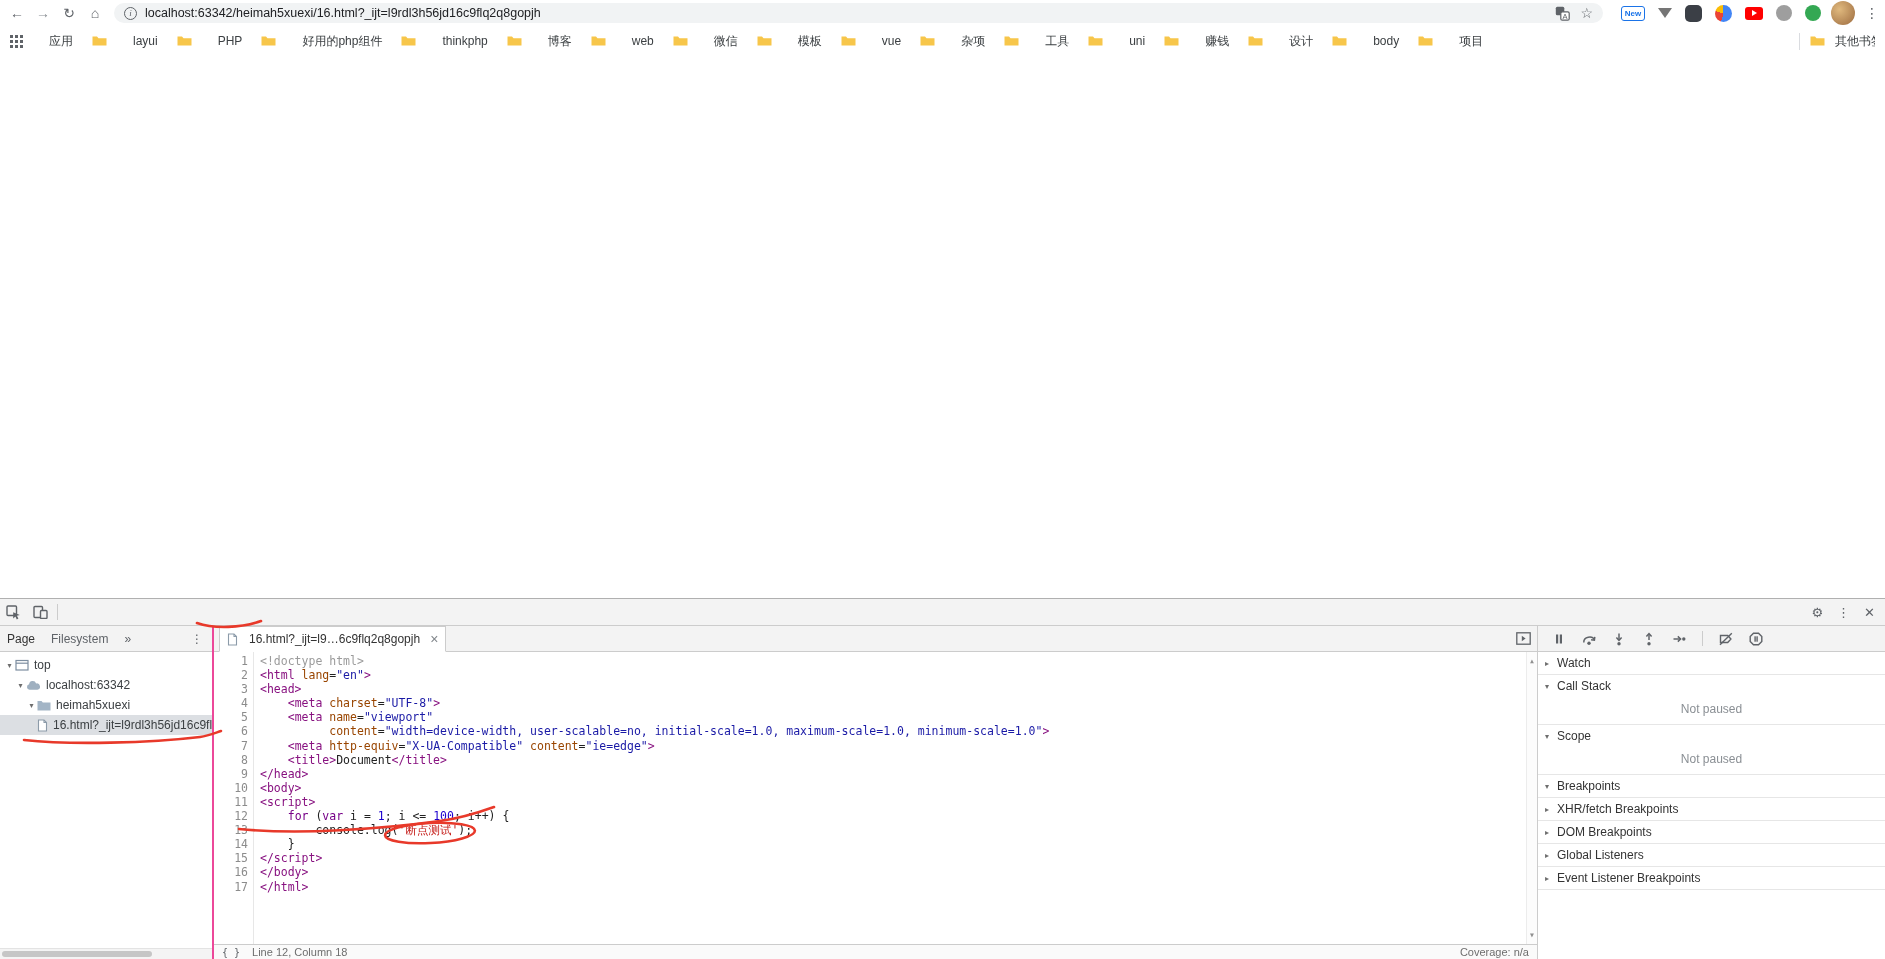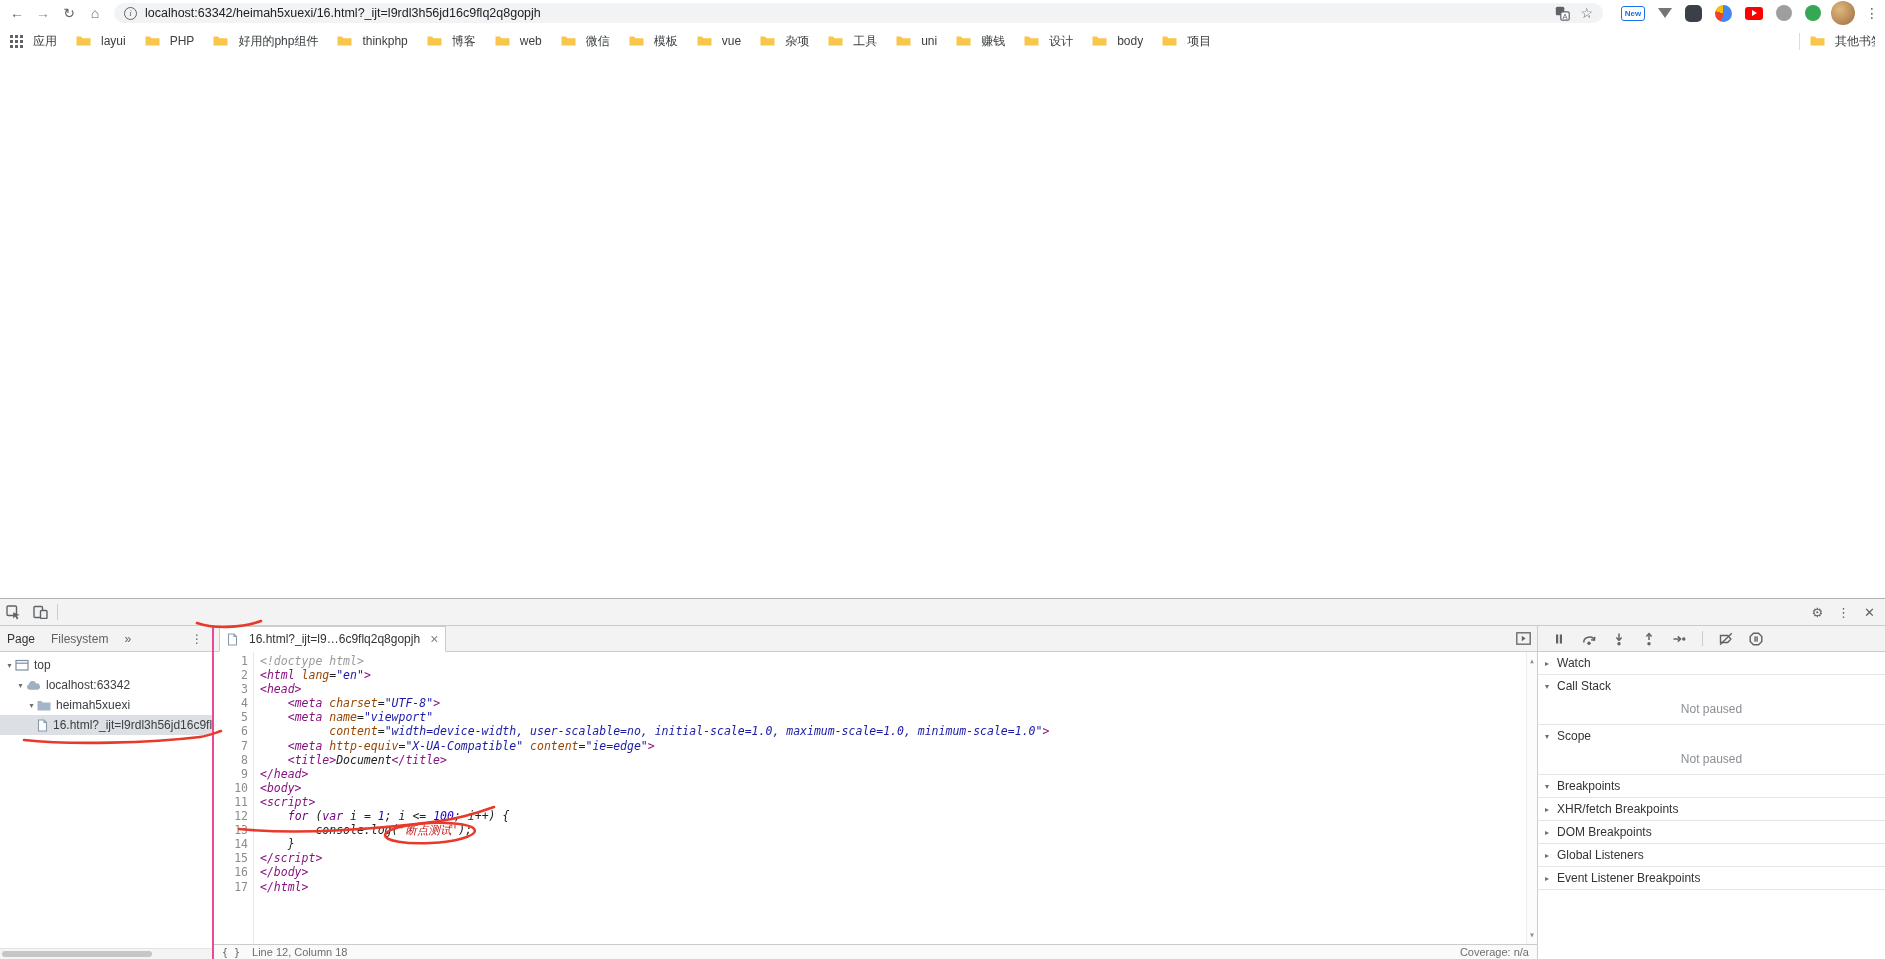--- a/index.html
+++ b/index.html
@@ -35,21 +35,21 @@
   .ext-youtube::after { content:""; position:absolute; left:7px; top:3.5px; border-left:5px solid #fff;
     border-top:3px solid transparent; border-bottom:3px solid transparent; }
   .ext-gray { width:16px; height:16px; border-radius:50%; background:#9e9e9e; }
   .ext-green { width:16px; height:16px; border-radius:50%; background:#34a853; }
   .avatar { flex:none; width:24px; height:24px; border-radius:50%; margin-right:4px;
     background:radial-gradient(circle at 35% 35%, #e0b97e, #9c6b3f); }
 
   
   .bookmarks { height:30px; display:flex; align-items:center; padding:0 10px; font-size:12px; color:#3c4043; }
   .bm-list { display:flex; align-items:center; gap:19px; flex:1; overflow:hidden; }
-  .bm-item { display:flex; align-items:center; gap:5px; white-space:nowrap; flex:none; }
+  .bm-item { display:flex; align-items:center; gap:21px; white-space:nowrap; flex:none; }
   .bm-other { flex:none; display:flex; align-items:center; gap:5px; margin-left:8px;
     border-left:1px solid #dadce0; padding-left:10px; white-space:nowrap; }
   .bm-other .bm-label { max-width:40px; overflow:hidden; display:inline-block; }
 
   .page-blank { height:542px; background:#fff; }
 
   
   .devtools { height:361px; border-top:1px solid #b0b0b0; display:flex; flex-direction:column; background:#fff; }
   .dt-tabbar { height:27px; flex:none; background:#f3f3f3; border-bottom:1px solid #ccc;
     display:flex; align-items:center; }
@@ -88,21 +88,21 @@
     gap:6px; padding:0 7px; font-size:12px; color:#333; z-index:1; }
   .etab-close { color:#80868b; font-size:14px; margin-left:4px; }
   .toggle-right { margin-left:auto; align-self:center; margin-right:6px; display:flex; }
 
   .code-area { flex:1; min-height:0; position:relative; display:flex; background:#fff;
     font-family:"DejaVu Sans Mono",monospace; font-size:11.5px; line-height:14.1px; color:#222; }
   .gutter { flex:none; width:40px; padding:2px 5px 0 0; text-align:right; color:#8c8c8c;
     border-right:1px solid #e7e7e7; }
   .gutter div { height:14.1px; }
   .code { flex:1; padding:2px 0 0 6px; white-space:pre; overflow:hidden; }
-  .code > div { height:14.1px;font-style:italic; }
+  .code > div { height:14.1px; }
   .tk-meta{color:#9b9b9b} .tk-tag{color:#881280} .tk-attr{color:#994500}
   .tk-val{color:#1a1aa6} .tk-kw{color:#770088} .tk-num{color:#1c00cf}
   .tk-str{color:#c41a16} .tk-pl{color:#222}
   .vscroll { position:absolute; right:0; top:0; bottom:0; width:11px; background:#fcfcfc;
     border-left:1px solid #ececec; display:flex; flex-direction:column; justify-content:space-between;
     align-items:center; padding:2px 0; color:#909090; font-size:6.5px; }
   .statusbar { height:15px; flex:none; border-top:1px solid #ccc; background:#fafafa;
     display:flex; align-items:center; gap:12px; padding:0 8px; font-size:11px; color:#6e6e6e; }
   .fmt { font-family:"DejaVu Sans Mono",monospace; font-size:10px; color:#5f6368; }
   .cov { margin-left:auto; }

